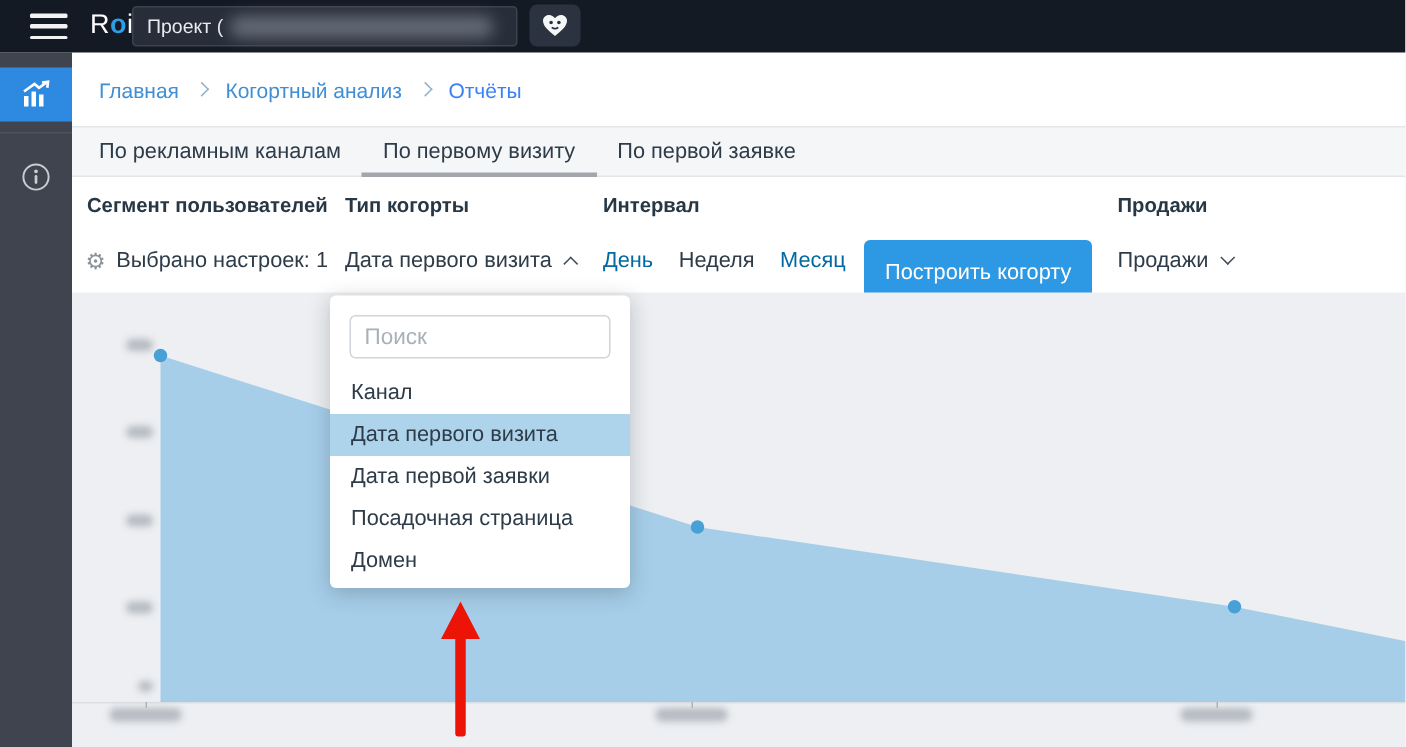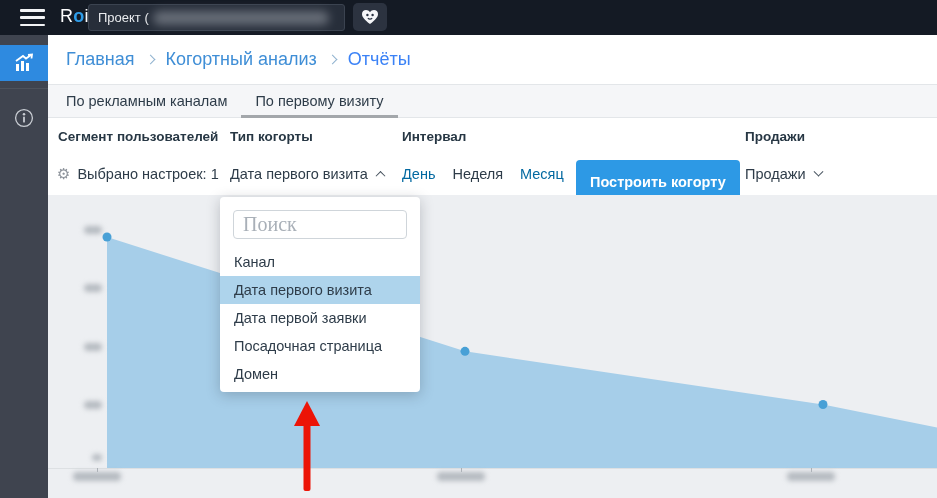--- a/index.html
+++ b/index.html
@@ -18,51 +18,51 @@
 
   
   .sidebar { position:absolute; left:0; top:35px; width:48px; height:463px; background:#3f444f; z-index:20; }
   .side-item { width:48px; display:flex; align-items:center; justify-content:center; cursor:pointer; }
   .side-item.active { margin-top:10px; height:36px; background:#2e8ae0; }
   .side-divider { margin-top:7px; border-top:1px solid #4d525c; }
   .side-item.info { height:58px; }
 
   
   .main { position:absolute; left:48px; top:35px; width:889px; height:463px; background:#fff; }
-  .breadcrumbs { height:49px; display:flex; align-items:center; padding-left:18px; font-size:18px; }
+  .breadcrumbs { height:49px; display:flex; align-items:center; padding-left:18px; font-size:14px; }
   .crumb-link { color:#3f8ed6; cursor:pointer; }
   .crumb-current { color:#3b82f6; }
   .crumb-sep { width:7px; height:7px; border-top:1.6px solid #8fb2cf; border-right:1.6px solid #8fb2cf; transform:rotate(45deg); margin:0 12px; }
 
   .tabs { height:34px; background:#f5f6f8; border-top:1px solid #e3e6e9; border-bottom:1px solid #e3e6e9; display:flex; padding-left:4px; }
   .tab { padding:0 14px; display:flex; align-items:center; font-size:14.5px; color:#2e3c49; position:relative; cursor:pointer; white-space:nowrap; }
   .tab.active::after { content:""; position:absolute; left:0; right:0; bottom:-1px; height:3px; background:#a3a7ab; }
 
   .f-label { position:absolute; font-size:13.5px; font-weight:bold; color:#273744; top:94px; white-space:nowrap; }
   .f-control { position:absolute; top:125px; height:28px; display:flex; align-items:center; font-size:14.5px; white-space:nowrap; }
   .gear { font-family:"DejaVu Sans",sans-serif; color:#8d939b; font-size:15px; margin-right:7px; cursor:pointer; }
   .chev { display:inline-block; width:7px; height:7px; border-left:1.7px solid #44505c; border-top:1.7px solid #44505c; }
   .chev.up { transform:rotate(45deg) translate(1px,1px); margin-left:9px; }
   .chev.down { transform:rotate(225deg) translate(2px,2px); margin-left:9px; }
   .select-like { cursor:pointer; color:#2e3c49; display:flex; align-items:center; }
   .interval { gap:17px; }
   .interval .opt { cursor:pointer; color:#0369a1; }
   .interval .opt.selected { color:#2e3c49; }
-  .build-btn { position:absolute; left:528px; top:125px; height:44px; padding:0 14px; background:#2d99e5; border:none; border-radius:4px; color:#fff; font-size:14.5px; font-family:inherit; cursor:pointer;font-weight:bold; }
+  .build-btn { position:absolute; left:528px; top:125px; height:44px; padding:0 14px; background:#2d99e5; border:none; border-radius:4px; color:#fff; font-size:14.5px; font-family:inherit; cursor:pointer; }
 
   
   .chart { position:absolute; left:0; top:160px; width:889px; height:303px; background:#edeff2; }
   .chart svg { position:absolute; left:0; top:0; }
   .baseline { position:absolute; left:0; top:273px; width:889px; height:1px; background:#dde0e3; }
   .blob { position:absolute; background:#b6bbc1; border-radius:4px; filter:blur(2.5px); }
   .xtick { position:absolute; top:273px; width:1px; height:4px; background:#a9afb5; }
 
   
   .dropdown { position:absolute; left:220px; top:197px; width:200px; height:195px; background:#fff; border-radius:4px; box-shadow:0 3px 14px rgba(30,40,50,.25); z-index:40; padding-top:13px; }
-  .dd-search { display:block; width:174px; margin:0 13px 9px 13px; height:29px; border:1px solid #cfd5da; border-radius:4px; font-size:20px; font-family:Liberation Serif, serif; padding:0 9px; color:#2e3c49; outline:none; }
+  .dd-search { display:block; width:174px; margin:0 13px 9px 13px; height:29px; border:1px solid #cfd5da; border-radius:4px; font-size:15px; font-family:Liberation Sans, sans-serif; padding:0 9px; color:#2e3c49; outline:none; }
   .dd-search::placeholder { color:#a9b0b8; }
   .dd-option { height:28px; line-height:28px; padding-left:14px; font-size:14.5px; color:#2e3c49; cursor:pointer; }
   .dd-option.selected { background:#aed4ec; }
 
   
   .red-arrow { position:absolute; left:290px; top:400px; z-index:50; }
 </style>
 </head>
 <body>
 
@@ -113,20 +113,21 @@
     <span class="crumb-link">Главная</span>
     <span class="crumb-sep"></span>
     <span class="crumb-link">Когортный анализ</span>
     <span class="crumb-sep"></span>
     <span class="crumb-current">Отчёты</span>
   </div>
 
   <div class="tabs">
     <div class="tab">По рекламным каналам</div>
     <div class="tab active">По первому визиту</div>
+    <div class="tab">По первой заявке</div>
   </div>
 
   <div class="f-label" style="left:10px">Сегмент пользователей</div>
   <div class="f-label" style="left:182px">Тип когорты</div>
   <div class="f-label" style="left:354px">Интервал</div>
   <div class="f-label" style="left:697px">Продажи</div>
 
   <div class="f-control" style="left:9px">
     <span class="gear">⚙</span>
     <span>Выбрано настроек: 1</span>

